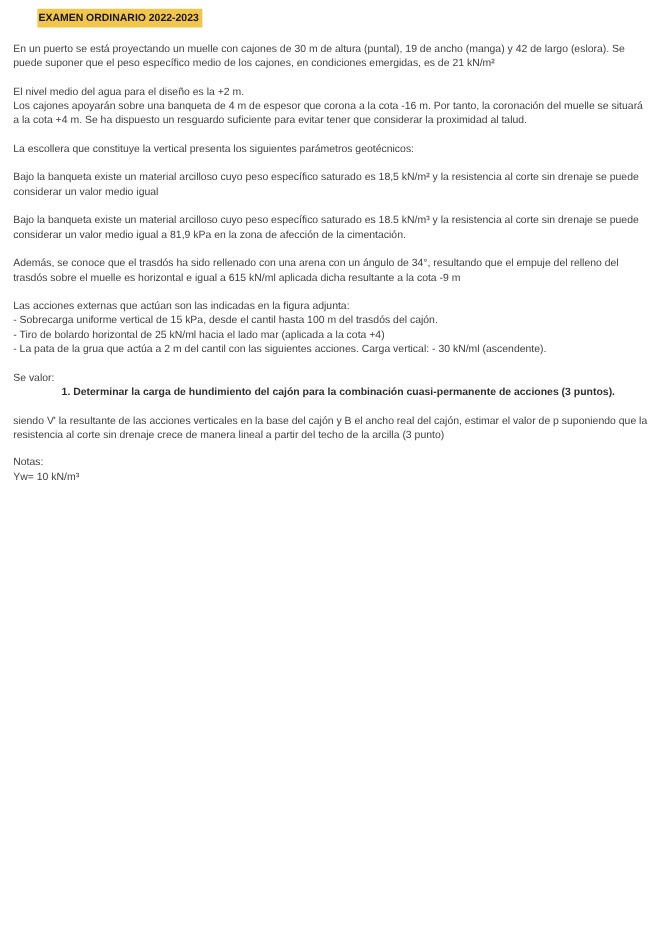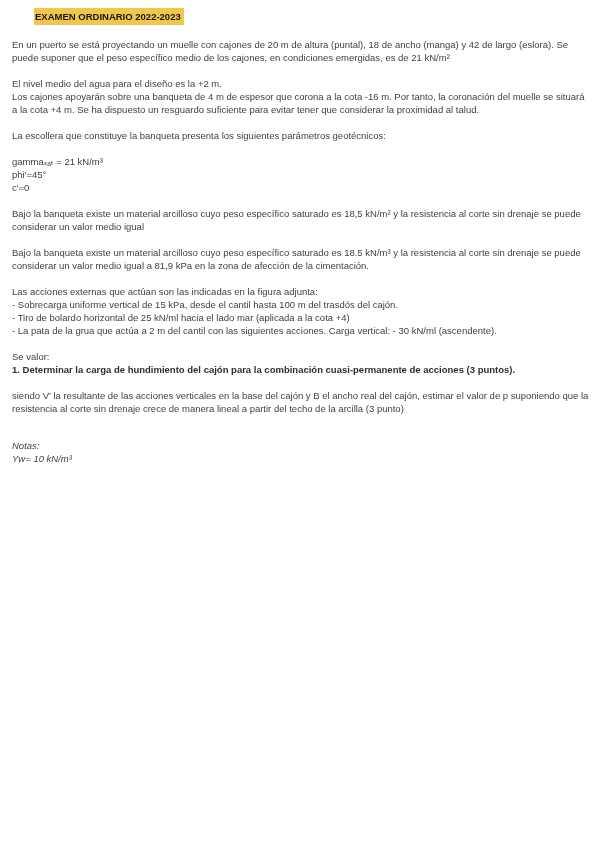--- a/index.html
+++ b/index.html
@@ -26,60 +26,58 @@
     margin: 13px 0 0 0;
     white-space: pre-line;
     max-width: 580px;
   }
   .page p.first {
     margin-top: 0;
     padding-left: 22px;
   }
   .page p.no-gap {
     margin-top: 0;
+    margin-left: 44px;
   }
   .page p.gap-large {
     margin-top: 36px;
   }
   .page p.gap-medium {
-    margin-top: 24px;
-    font-style: italic;
+    margin-top: 12px;
   }
   .bold {
     font-weight: bold;
     color: #2e2e2e;
   }
   .highlight {
     display: inline-block;
     padding: 2px 3px 2px 1px;
     color: #161616;
   }
 </style>
 </head>
 <body>
 
 <div class="page">
   <p class="first"><span class="highlight bold" style="background-color: rgb(242, 198, 75);">EXAMEN ORDINARIO 2022-2023</span></p>
 
 
-  <p>En un puerto se está proyectando un muelle con cajones de 20 m de altura (puntal), 18 de ancho (manga) y 42 de largo (eslora). Se puede suponer que el peso específico medio de los cajones, en condiciones emergidas, es de 21 kN/m²</p>
+  <p>En un puerto se está proyectando un muelle con cajones de 30 m de altura (puntal), 19 de ancho (manga) y 42 de largo (eslora). Se puede suponer que el peso específico medio de los cajones, en condiciones emergidas, es de 21 kN/m²</p>
 
   <p>El nivel medio del agua para el diseño es la +2 m.
 Los cajones apoyarán sobre una banqueta de 4 m de espesor que corona a la cota -16 m. Por tanto, la coronación del muelle se situará a la cota +4 m. Se ha dispuesto un resguardo suficiente para evitar tener que considerar la proximidad al talud.</p>
 
-  <p>La escollera que constituye la banqueta presenta los siguientes parámetros geotécnicos:</p>
+  <p>La escollera que constituye la vertical presenta los siguientes parámetros geotécnicos:</p>
 
-  <p>gammaₛₐₜ = 21 kN/m³
-phi'=45°
-c'=0</p>
 
   <p>Bajo la banqueta existe un material arcilloso cuyo peso específico saturado es 18,5 kN/m² y la resistencia al corte sin drenaje se puede considerar un valor medio igual</p>
 
   <p>Bajo la banqueta existe un material arcilloso cuyo peso específico saturado es 18.5 kN/m³ y la resistencia al corte sin drenaje se puede considerar un valor medio igual a 81,9 kPa en la zona de afección de la cimentación.</p>
 
+  <p>Además, se conoce que el trasdós ha sido rellenado con una arena con un ángulo de 34°, resultando que el empuje del relleno del trasdós sobre el muelle es horizontal e igual a 615 kN/ml aplicada dicha resultante a la cota -9 m</p>
 
   <p>Las acciones externas que actúan son las indicadas en la figura adjunta:
 - Sobrecarga uniforme vertical de 15 kPa, desde el cantil hasta 100 m del trasdós del cajón.
 - Tiro de bolardo horizontal de 25 kN/ml hacia el lado mar (aplicada a la cota +4)
 - La pata de la grua que actúa a 2 m del cantil con las siguientes acciones. Carga vertical: - 30 kN/ml (ascendente).</p>
 
   <p>Se valor:</p>
 
   <p class="bold no-gap">1. Determinar la carga de hundimiento del cajón para la combinación cuasi-permanente de acciones (3 puntos).</p>
 

